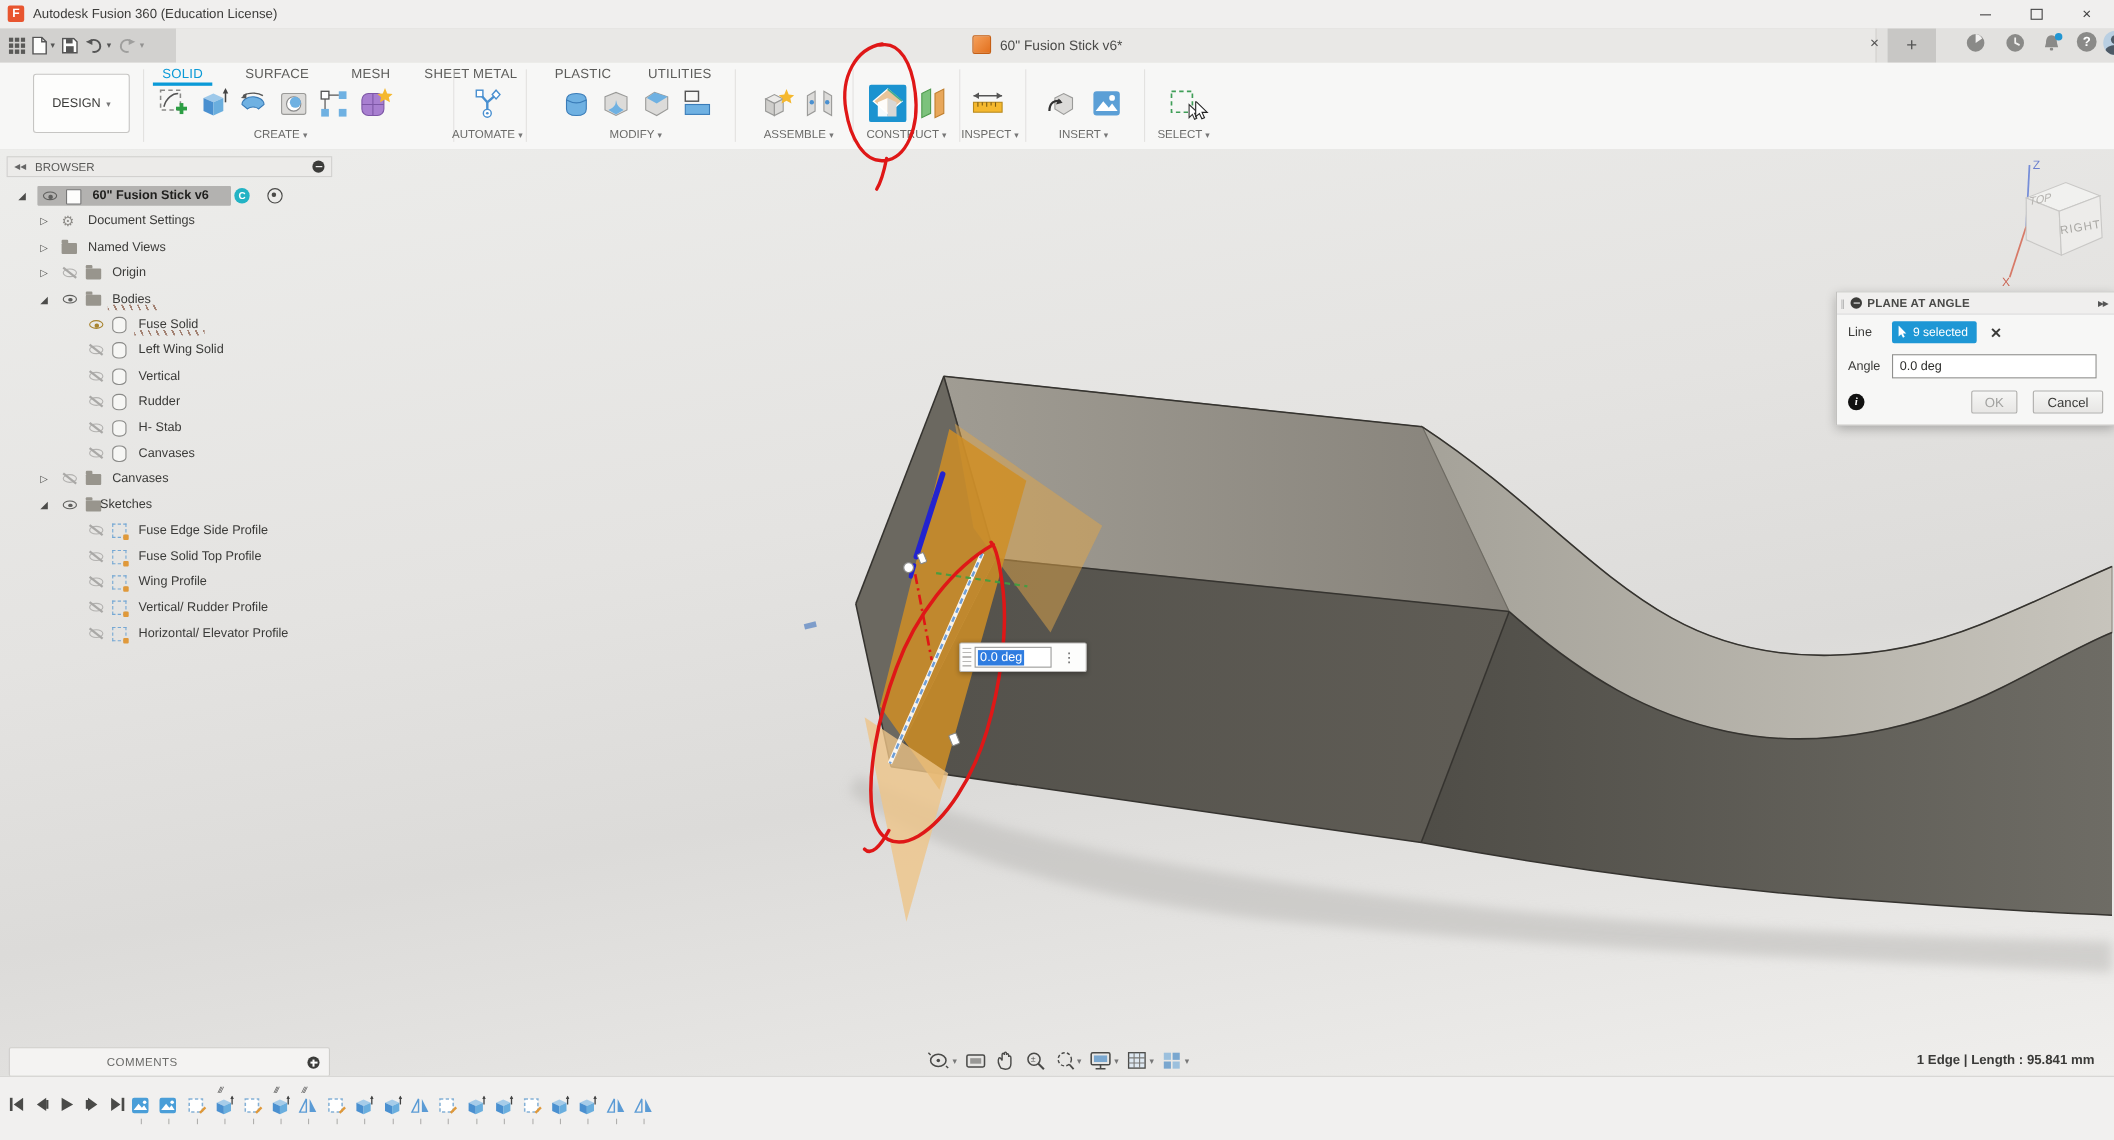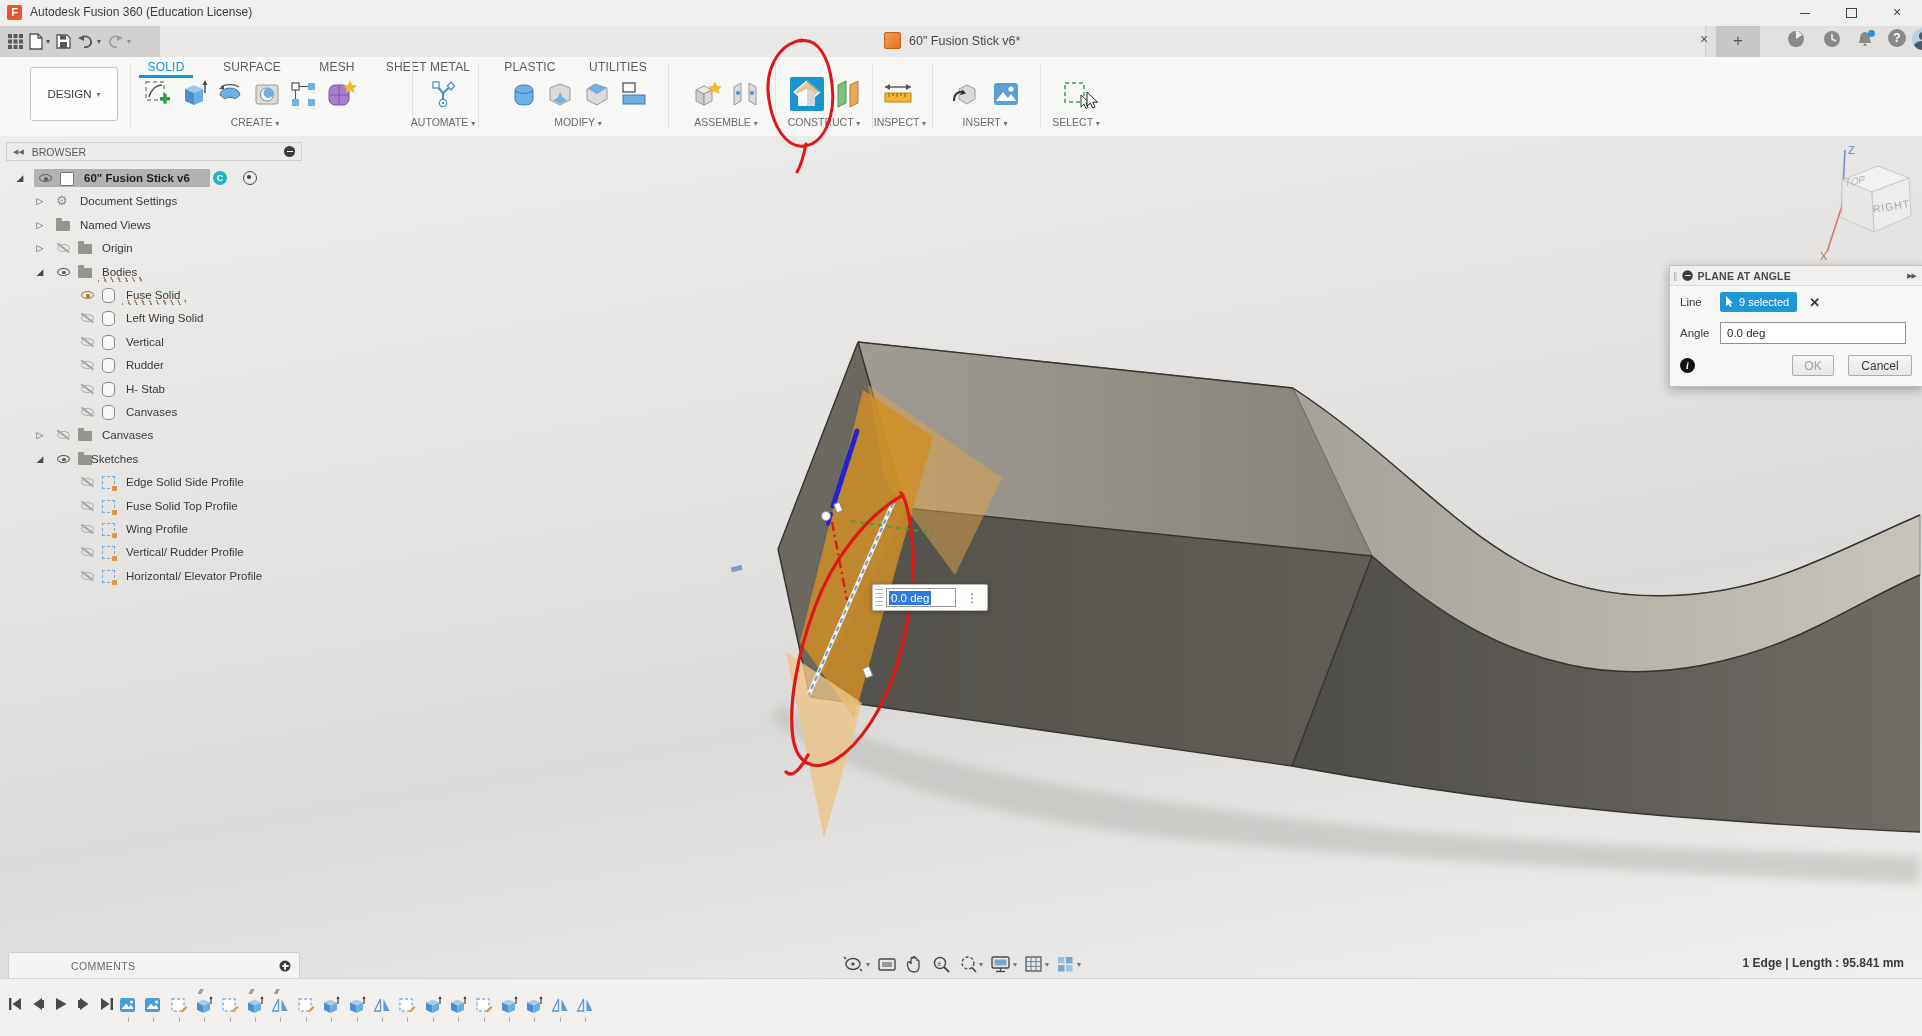--- a/index.html
+++ b/index.html
@@ -86,21 +86,21 @@
   #btn-ok{width:40px;margin-left:auto;color:#a2a2a0;}
   #btn-cancel{width:62px;margin-left:14px;color:#3a3a38;}
   
   #float-input{position:absolute;left:872px;top:448px;width:114px;height:25px;background:#fdfdfc;border:1px solid #b9b8b6;border-radius:2px;box-shadow:0 1px 5px rgba(0,0,0,.3);display:flex;align-items:center;}
   #fi-grip{width:8px;height:17px;margin-left:2px;background:repeating-linear-gradient(0deg,#b9b8b6 0 1.5px,transparent 1.5px 4px);}
   #fi-box{margin-left:3px;width:68px;height:17px;background:#fff;border:1px solid #9a9a98;display:flex;align-items:center;}
   #fi-val{background:#2e7ce0;color:#fff;font-size:11.5px;padding:1px 2px;margin-left:2px;}
   #fi-menu{margin-left:10px;color:#555;font-size:12px;letter-spacing:0;line-height:8px;}
   
   #comments-bar{position:absolute;left:8px;top:816px;width:290px;height:25px;background:#f4f3f2;border:1px solid #cfcecb;border-radius:2px;display:flex;align-items:center;font-size:10.5px;color:#6b6b69;letter-spacing:.4px;}
-  #comments-bar span.lbl{margin-left:62px;}
+  #comments-bar span.lbl{margin-left:88px;}
   #comments-bar .plus-circle{margin-left:auto;margin-right:8px;transform:scale(.92);}
   #navbar{position:absolute;left:843px;top:818px;display:flex;align-items:center;gap:7px;}
   .nav-ic{display:flex;align-items:center;gap:1px;}
   #vp-status{position:absolute;right:18px;top:820px;font-size:12px;font-weight:bold;color:#3a3a38;}
   
   #viewcube{position:absolute;left:1812px;top:4px;opacity:.8;}
   
   #bottombar{position:absolute;left:0;top:978px;width:1922px;height:58px;background:#f1f0ef;border-top:1px solid #d5d4d2;}
   #playback{position:absolute;left:8px;top:18px;display:flex;gap:9px;}
   #features{position:absolute;left:0;top:0;}
@@ -547,21 +547,21 @@
         <span class="bgpill" style="left:52px;width:91.2px;"></span>
         <span class="expander" style="left:34px;">◢</span>
         <span class="eye  " style="left:56px;top:3px;"></span>
         <span class="ticon folder" style="left:78px;top:6px;"></span>
         <span class="tlabel " style="left:91px;">Sketches</span>
       </div>
       <div class="trow" style="top: 336.2px; left: 0px;">
         <span class="bgpill" style="left:76px;width:179.70000000000002px;"></span>
         <span class="eye off " style="left:80px;top:3px;"></span>
         <span class="ticon sketch" style="left:102px;top:4px;"></span>
-        <span class="tlabel " style="left:126px;">Edge Solid Side Profile</span>
+        <span class="tlabel " style="left:126px;">Fuse Edge Side Profile</span>
       </div>
       <div class="trow" style="top: 359.6px; left: 0px;">
         <span class="bgpill" style="left:76px;width:173.8px;"></span>
         <span class="eye off " style="left:80px;top:3px;"></span>
         <span class="ticon sketch" style="left:102px;top:4px;"></span>
         <span class="tlabel " style="left:126px;">Fuse Solid Top Profile</span>
       </div>
       <div class="trow" style="top: 383px; left: 0px;">
         <span class="bgpill" style="left:76px;width:114.80000000000001px;"></span>
         <span class="eye off " style="left:80px;top:3px;"></span>

